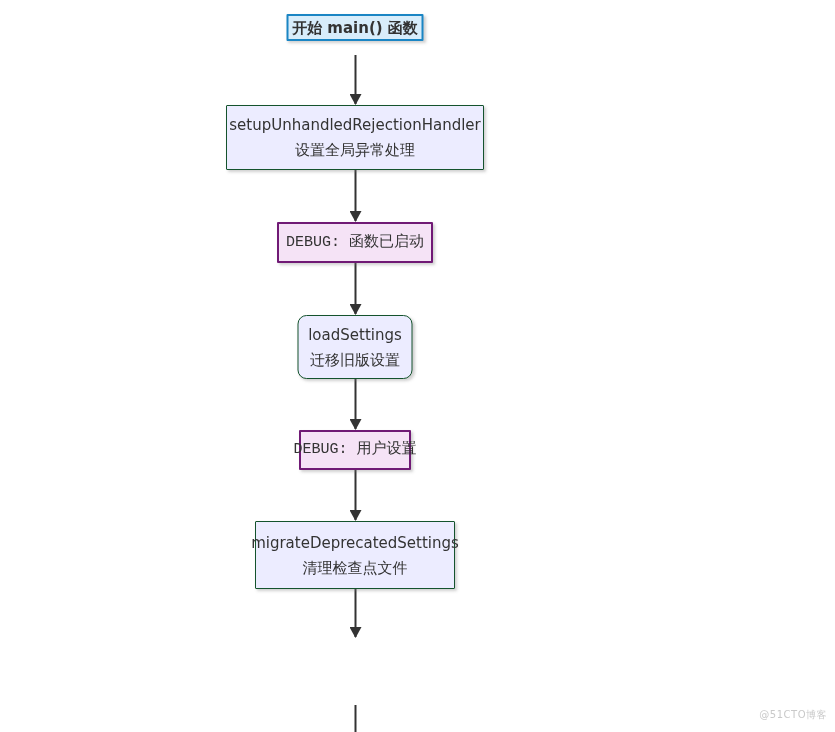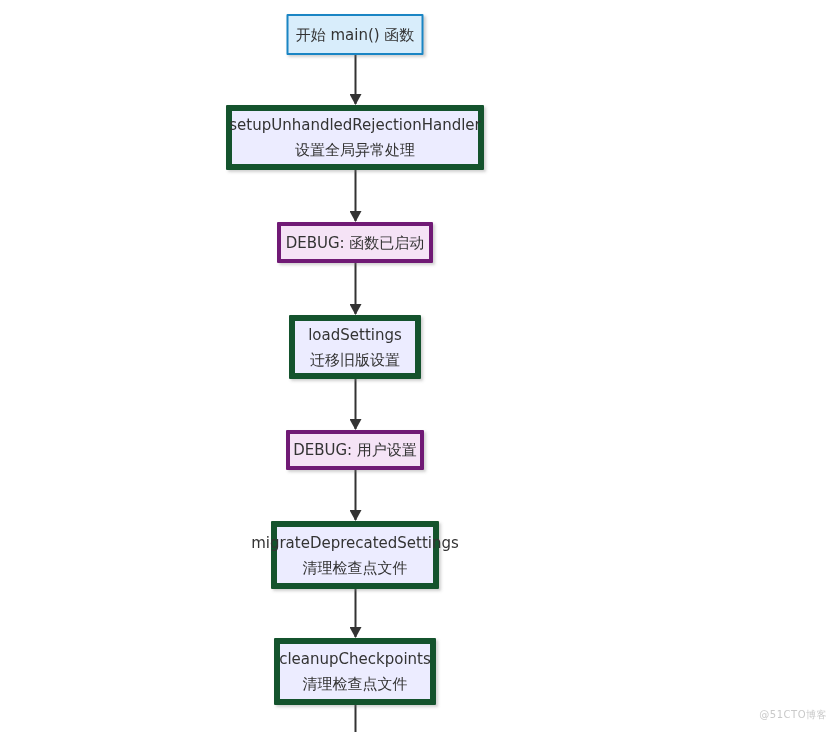--- a/index.html
+++ b/index.html
@@ -41,25 +41,26 @@
   .node .label-line {
     display: block;
     text-align: center;
   }
   .node.start {
     background: #d8edfb;
     border: 2px solid #1a85c4;
   }
   .node.process {
     background: #ececff;
-    border: 6px solid #14532d;
+    border: 1px solid #14532d;
   }
   .node.debug {
     background: #f5e3f6;
-    border: 4px solid #701a75;
+    border: 2px solid #701a75;
+    font-family: Liberation Mono, monospace;
   }
   .watermark {
     position: absolute;
     right: 8px;
     bottom: 10px;
     font-size: 10px;
     color: #c9c9c9;
     letter-spacing: 0.5px;
   }
 </style>
@@ -76,47 +77,43 @@
     </defs>
     <line x1="355.5" y1="55" x2="355.5" y2="104" stroke="#333333" stroke-width="2" marker-end="url(#arrowhead)"></line>
     <line x1="355.5" y1="170" x2="355.5" y2="221" stroke="#333333" stroke-width="2" marker-end="url(#arrowhead)"></line>
     <line x1="355.5" y1="262" x2="355.5" y2="314" stroke="#333333" stroke-width="2" marker-end="url(#arrowhead)"></line>
     <line x1="355.5" y1="379" x2="355.5" y2="429" stroke="#333333" stroke-width="2" marker-end="url(#arrowhead)"></line>
     <line x1="355.5" y1="470" x2="355.5" y2="520" stroke="#333333" stroke-width="2" marker-end="url(#arrowhead)"></line>
     <line x1="355.5" y1="589" x2="355.5" y2="637" stroke="#333333" stroke-width="2" marker-end="url(#arrowhead)"></line>
     <line x1="355.5" y1="705" x2="355.5" y2="732" stroke="#333333" stroke-width="2"></line>
   </svg>
 
-  <div class="node start" style="top:14px; width:137px; height:41px;">
+  <div class="node start" style="top:14px; width:137px; height:27px;font-weight:bold;">
     <span class="label-line">开始 main() 函数</span>
   </div>
 
   <div class="node process" style="top:105px; width:258px; height:65px;">
     <span class="label-line">setupUnhandledRejectionHandler</span>
     <span class="label-line">设置全局异常处理</span>
   </div>
 
   <div class="node debug" style="top:222px; width:156px; height:41px;">
     <span class="label-line">DEBUG: 函数已启动</span>
   </div>
 
-  <div class="node process" style="top:315px; width:132px; height:64px;">
+  <div class="node process" style="top:315px; width:115px; height:64px;border-radius:9px;">
     <span class="label-line">loadSettings</span>
     <span class="label-line">迁移旧版设置</span>
   </div>
 
-  <div class="node debug" style="top:430px; width:138px; height:40px;">
+  <div class="node debug" style="top:430px; width:112px; height:40px;">
     <span class="label-line">DEBUG: 用户设置</span>
   </div>
 
-  <div class="node process" style="top:521px; width:168px; height:68px;">
+  <div class="node process" style="top:521px; width:200px; height:68px;">
     <span class="label-line">migrateDeprecatedSettings</span>
     <span class="label-line">清理检查点文件</span>
   </div>
 
-  <div class="node process" style="top:638px; width:162px; height:67px;">
-    <span class="label-line">cleanupCheckpoints</span>
-    <span class="label-line">清理检查点文件</span>
-  </div>
 
   <div class="watermark">@51CTO博客</div>
 
 </div>
 
 </body></html>

